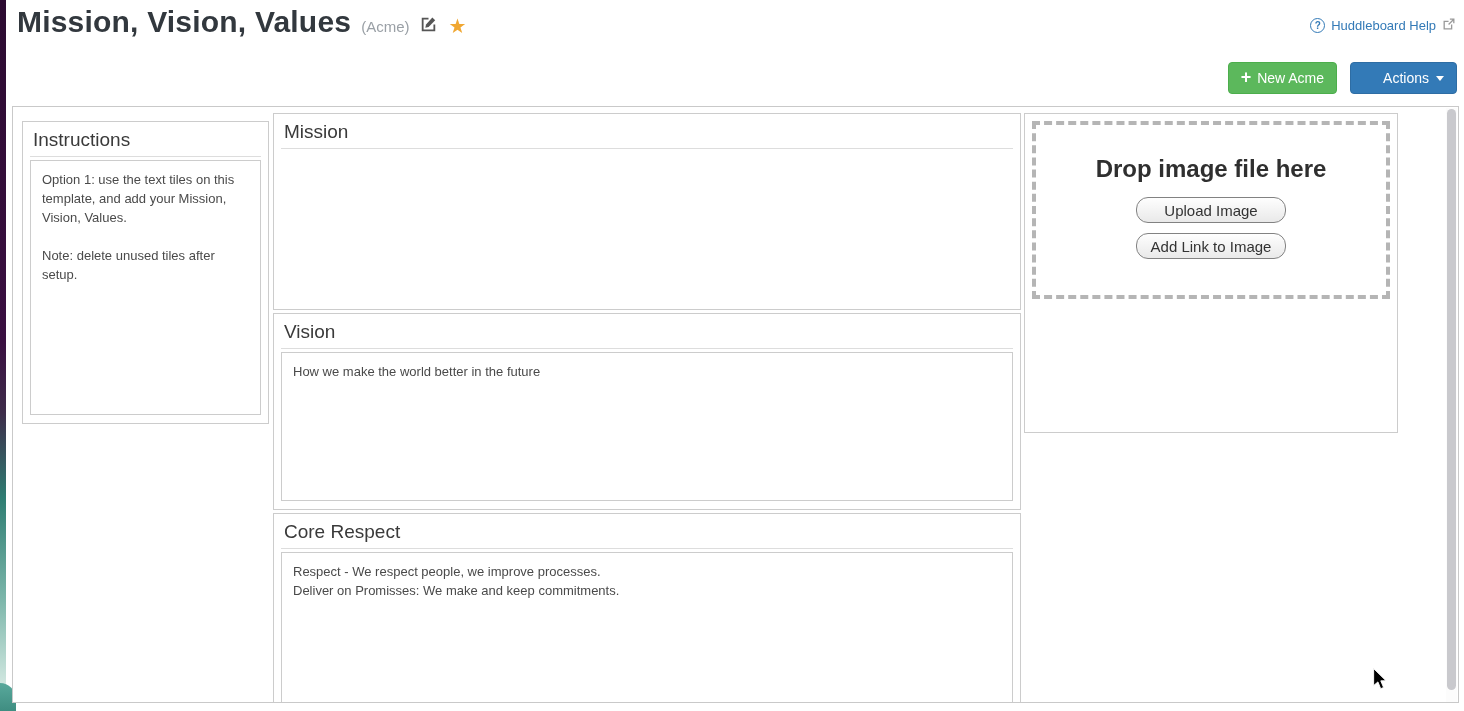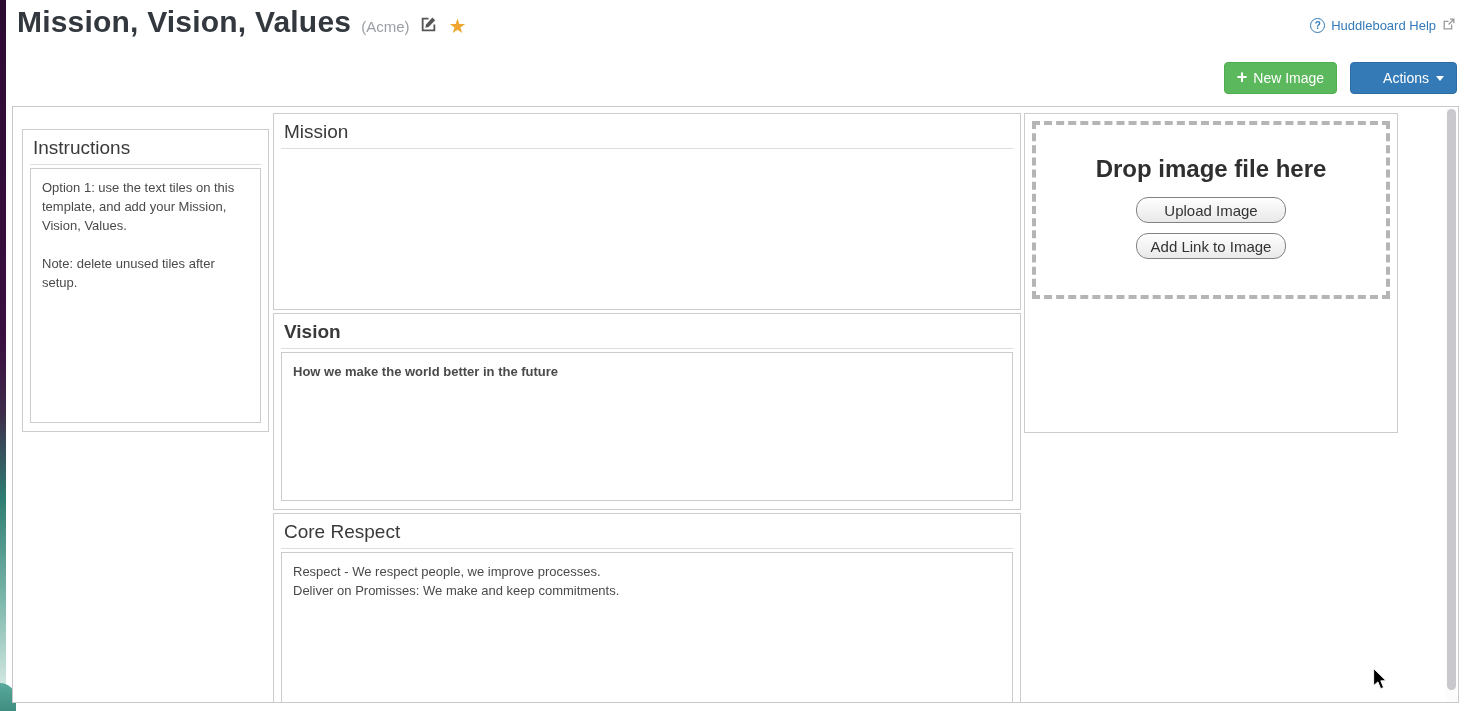--- a/index.html
+++ b/index.html
@@ -40,23 +40,23 @@
 
   .tile { position:absolute; background:#fff; border:1px solid #ccc; display:flex; flex-direction:column; }
   .tile-header { margin:0 7px; padding:7px 3px 5px; font-size:19px; color:#3a3a3a;
                  border-bottom:1px solid #ddd; flex:0 0 auto; }
   .tile-body { flex:1 1 auto; margin:3px 7px 8px; border:1px solid #ccc; background:#fff;
                padding:9px 11px; font-size:13px; line-height:19px; color:#4a4a4a; overflow:hidden; }
   .tile-body p { margin:0 0 19px; }
   .tile-body p:last-child { margin-bottom:0; }
   .pre { white-space:pre-wrap; }
 
-  .t-instructions { left:9px;   top:22px;   width:247px; height:303px; }
+  .t-instructions { left:9px;   top:14px;   width:247px; height:303px; }
   .t-mission      { left:260px; top:6px;   width:748px; height:197px; }
-  .t-vision       { left:260px; top:206px; width:748px; height:197px;font-weight:bold; }
+  .t-vision       { left:260px; top:206px; width:748px; height:197px; }
   .t-core         { left:260px; top:406px; width:748px; height:200px; }
   .t-image        { left:1011px;top:6px;   width:374px; height:320px; }
 
   .dropzone { margin:7px; height:178px; border:4px dashed #b5b5b5; background:#fff; text-align:center; }
   .drop-head { margin-top:30px; font-size:24px; font-weight:bold; color:#2f2f2f; }
   .drop-btn { display:block; margin:10px auto 0; width:150px; height:26px; border:1px solid #828282;
               border-radius:12px; background:linear-gradient(180deg,#fefefe,#e9e9e9);
               font-size:15px; color:#333; font-family:inherit; cursor:pointer; }
   .drop-btn.first { margin-top:14px; }
 
@@ -95,21 +95,21 @@
       <svg viewBox="0 0 16 16" width="14" height="14">
         <path d="M11 8.5 L11 13.5 L2.5 13.5 L2.5 5 L7.5 5" fill="none" stroke="#9a9a9a" stroke-width="1.5"></path>
         <path d="M9 2.5 L13.5 2.5 L13.5 7 M13.5 2.5 L7.5 8.5" fill="none" stroke="#9a9a9a" stroke-width="1.5"></path>
       </svg>
     </span>
   </div>
 
   <div class="btn-row">
     <div class="btn btn-green">
       <span class="plus">+</span>
-      <span>New Image</span>
+      <span>New Acme</span>
     </div>
     <div class="btn btn-blue">
       <span>Actions</span>
       <span class="caret"></span>
     </div>
   </div>
 
   <div class="panel">
 
     <div class="tile t-instructions">

